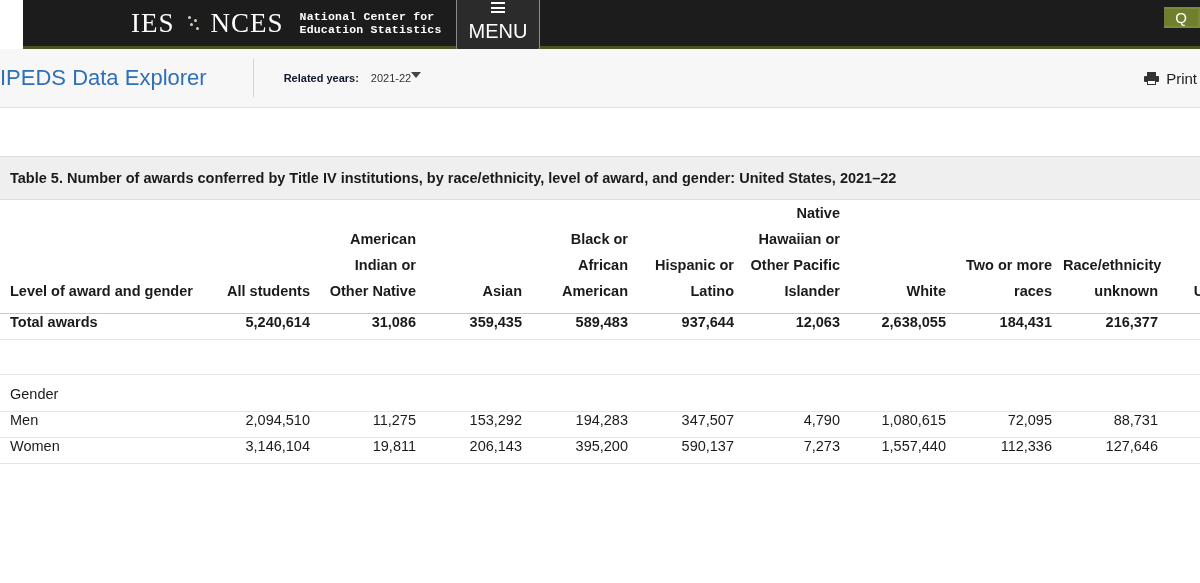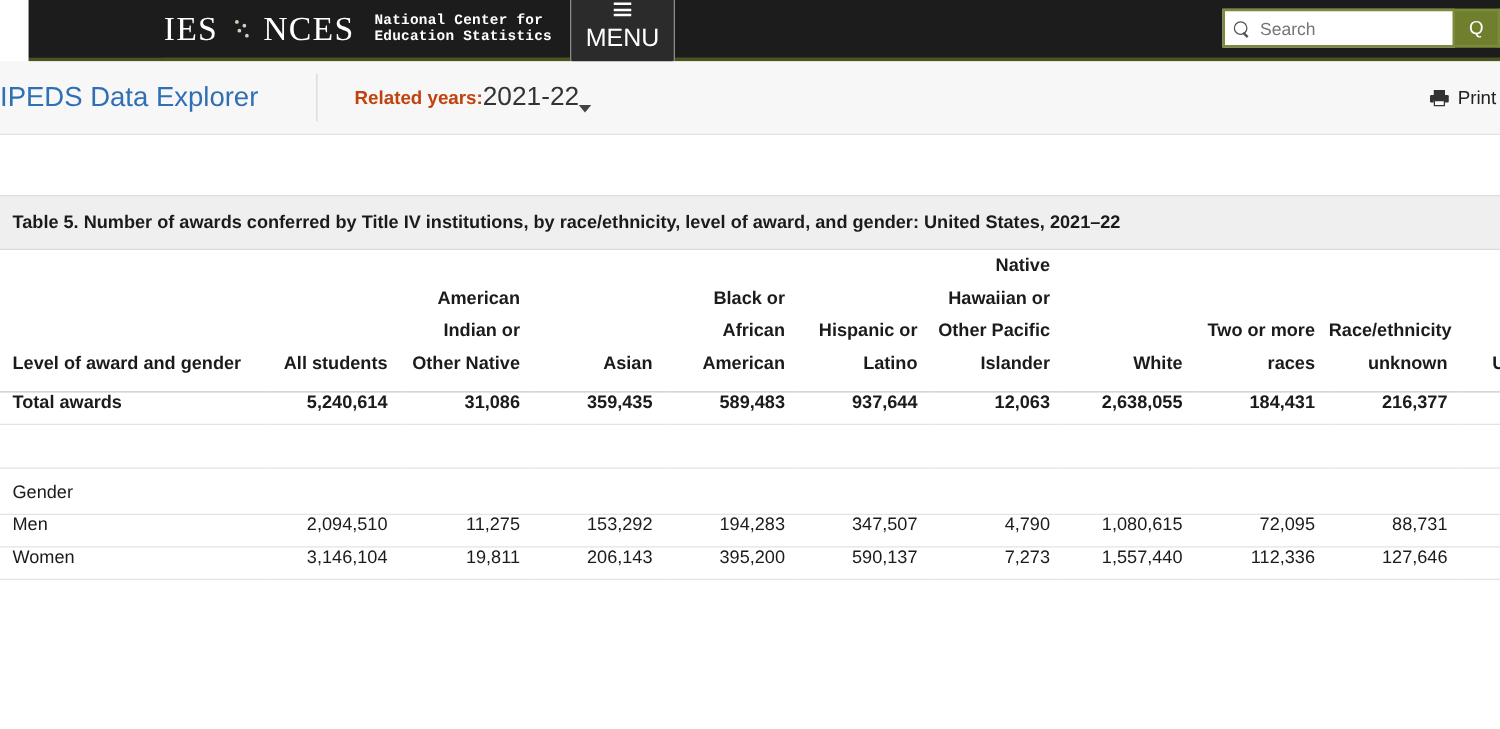--- a/index.html
+++ b/index.html
@@ -170,28 +170,29 @@
     padding-left: 12px;
     white-space: nowrap;
   }
   .vdiv {
     width: 1px;
     height: 38px;
     background: #d6d6d6;
     margin: 0 30px 0 46px;
   }
   .related-label {
-    font-size: 15px;
+    font-size: 11px;
     font-weight: bold;
-    color: #c2410c;
+    color: #0f172a;
+    margin-right: 12px;
   }
   .year-select {
     display: flex;
-    align-items: flex-end;
-    font-size: 21px;
+    align-items: flex-start;
+    font-size: 11px;
     color: #333;
     cursor: pointer;
   }
   .caret-down {
     width: 0; height: 0;
     border-left: 5px solid transparent;
     border-right: 5px solid transparent;
     border-top: 6px solid #444;
   }
   .print-btn {
@@ -316,27 +317,20 @@
   <div class="menu-btn">
     <span class="hamburger">
         <i></i>
         <i></i>
         <i></i>
       </span>
     <span>MENU</span>
   </div>
 
   <div class="search-wrap">
-    <div class="search-box">
-      <span class="search-ico">
-        <span class="mag"></span>
-          <span class="hdl"></span>
-      </span>
-      <input class="search-input" type="text" placeholder="Search" style="">
-    </div>
     <div class="search-submit">Q</div>
   </div>
 </div>
 
 <div class="subheader">
   <div class="app-title">IPEDS Data Explorer</div>
   <div class="vdiv"></div>
   <div class="related-label">Related years:</div>
   <div class="year-select">
     <span>2021-22</span>

